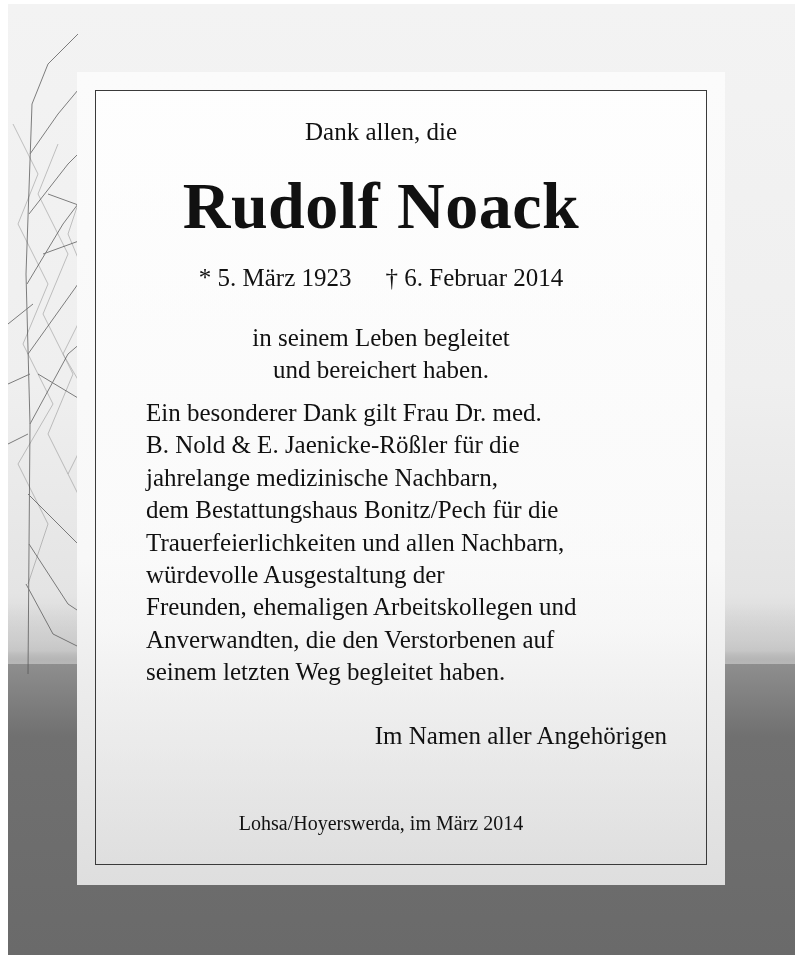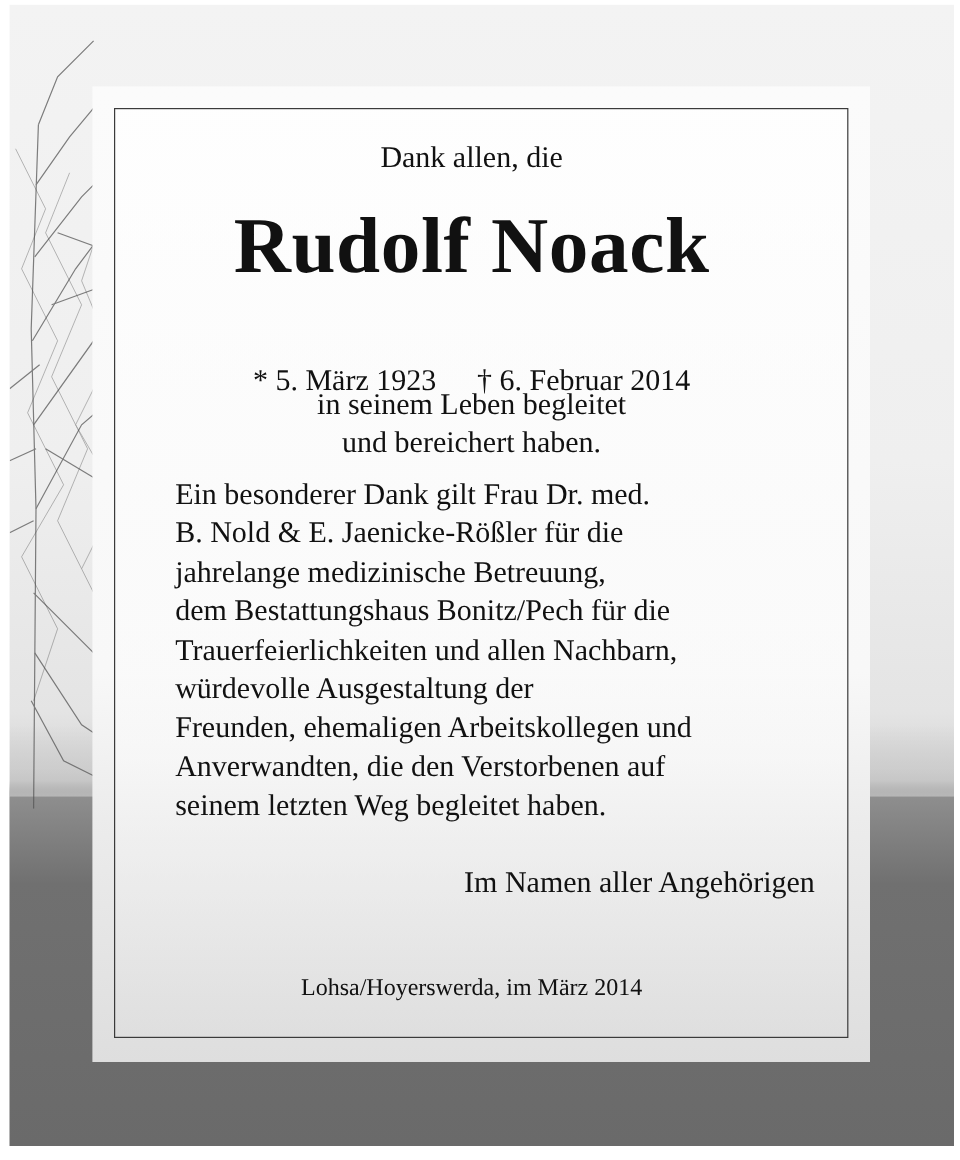--- a/index.html
+++ b/index.html
@@ -29,24 +29,24 @@
       background: linear-gradient(180deg, #fbfbfb 0%, #f8f8f8 60%, #ececec 75%, #dedede 100%);
     }
     .frame {
       position: absolute; left: 95px; top: 90px; width: 612px; height: 775px;
       border: 1.5px solid #3a3a3a; box-sizing: border-box;
       background: linear-gradient(180deg, rgba(255,255,255,0.7) 0%, rgba(250,250,250,0.6) 70%, rgba(222,222,222,0.6) 100%);
     }
 
     .serif { font-family: "Liberation Serif", "DejaVu Serif", serif; color: #111; }
 
-    .line { position: absolute; left: 95px; width: 572px; text-align: center; white-space: nowrap; padding-left: 12px; }
+    .line { position: absolute; left: 95px; width: 572px; text-align: center; white-space: nowrap; }
     .intro { top: 118px; font-size: 25px; }
     .name  { top: 168px; font-size: 66px; font-weight: bold; letter-spacing: 0.5px; }
-    .dates { top: 264px; font-size: 25px; margin-top: 40px; }
+    .dates { top: 264px; font-size: 25px; }
     .dates .gap { display: inline-block; width: 34px; }
     .accomp { top: 322px; font-size: 25px; line-height: 32px; }
 
     .body-text {
       position: absolute; left: 146px; top: 397px; width: 560px;
       font-size: 25px; line-height: 32.4px; text-align: left;
     }
     .body-text div { white-space: nowrap; }
 
     .closing { top: 720px; font-size: 25px; line-height: 32px; text-align: right; }
@@ -98,21 +98,21 @@
 </div>
 
 <div class="line accomp serif">
   <div>in seinem Leben begleitet</div>
   <div>und bereichert haben.</div>
 </div>
 
 <div class="body-text serif">
   <div>Ein besonderer Dank gilt Frau Dr. med.</div>
   <div>B. Nold &amp; E. Jaenicke-Rößler für die</div>
-  <div>jahrelange medizinische Betreuung,</div>
+  <div>jahrelange medizinische Nachbarn,</div>
   <div>dem Bestattungshaus Bonitz/Pech für die</div>
   <div>Trauerfeierlichkeiten und allen Nachbarn,</div>
   <div>würdevolle Ausgestaltung der</div>
   <div>Freunden, ehemaligen Arbeitskollegen und</div>
   <div>Anverwandten, die den Verstorbenen auf</div>
   <div>seinem letzten Weg begleitet haben.</div>
 </div>
 
 <div class="line closing serif">
   <div>Im Namen aller Angehörigen</div>

